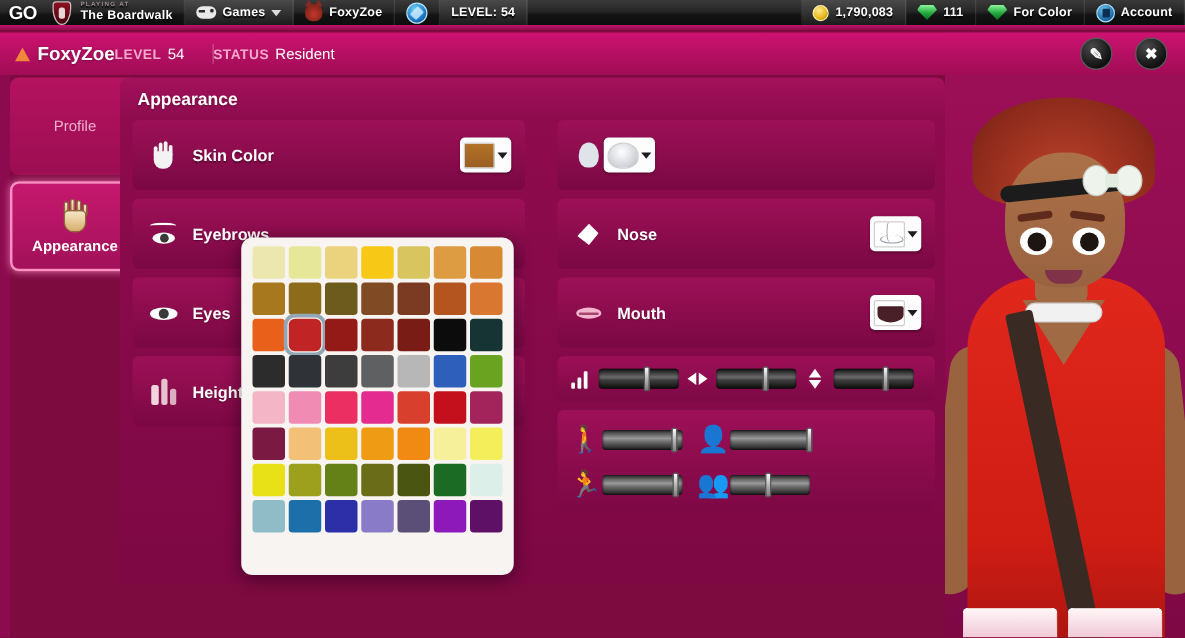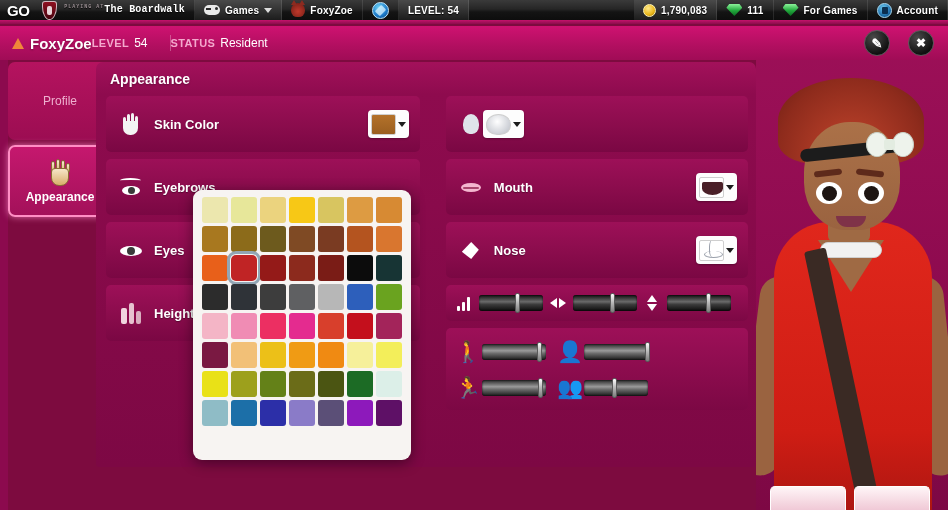--- a/index.html
+++ b/index.html
@@ -32,21 +32,21 @@
   }
   .nav-cell.dark-pill{
     background:linear-gradient(to bottom,#4a4a4a,#1c1c1c);
   }
   #go-logo{
     font-size:15px; font-weight:bold; color:#fff;
     padding:0 4px 0 7px; border-right:none;
     text-shadow:0 1px 2px #000;
     letter-spacing:-.5px;
   }
-  .boardwalk-wrap{ display:flex; flex-direction:row; justify-content:space-between; line-height:1;font-family:Liberation Mono, monospace; }
+  .boardwalk-wrap{ display:flex; flex-direction:column; justify-content:space-between; line-height:1; }
   .playing-at{ font-size:5px; color:#9b8f93; letter-spacing:1px; margin-bottom:1px;}
   .boardwalk-name{ font-size:10px; font-weight:bold; color:#fff; }
   .shield-red{
     width:15px; height:19px; flex:none;
     background:linear-gradient(to bottom,#8e1020,#4a0510);
     border:1px solid #d0b9bf;
     border-radius:3px 3px 50% 50%/3px 3px 70% 70%;
     position:relative; margin-right:2px;
   }
   .shield-red::after{
@@ -366,21 +366,21 @@
   <div class="nav-cell dark-pill">
     <div class="coin-ic"></div>
     <span>1,790,083</span>
   </div>
   <div class="nav-cell">
     <div class="gem-green"></div>
     <span>111</span>
   </div>
   <div class="nav-cell">
     <div class="gem-green"></div>
-    <span>For Games</span>
+    <span>For Color</span>
   </div>
   <div class="nav-cell">
     <div class="acct-ic"></div>
     <span>Account</span>
   </div>
 </div>
 
 <div id="userbar">
   <div class="tri-orange"></div>
   <div id="username">FoxyZoe</div>
@@ -475,37 +475,37 @@
         <span class="ric ic-head">
             <i class="hd"></i>
           </span>
         <span class="thumb-dd">
           <span class="thumb-box t-head"></span>
           <span class="dd-caret"></span>
         </span>
       </div>
 
       <div class="opt-row">
+        <span class="ric ic-nose">
+            <i class="ns"></i>
+          </span>
+        <span class="opt-label">Nose</span>
+        <span class="thumb-dd">
+          <span class="thumb-box t-nose"></span>
+          <span class="dd-caret"></span>
+        </span>
+      </div>
+
+      <div class="opt-row">
         <span class="ric ic-mouth">
             <i class="mt"></i>
           </span>
         <span class="opt-label">Mouth</span>
         <span class="thumb-dd">
           <span class="thumb-box t-mouth"></span>
-          <span class="dd-caret"></span>
-        </span>
-      </div>
-
-      <div class="opt-row">
-        <span class="ric ic-nose">
-            <i class="ns"></i>
-          </span>
-        <span class="opt-label">Nose</span>
-        <span class="thumb-dd">
-          <span class="thumb-box t-nose"></span>
           <span class="dd-caret"></span>
         </span>
       </div>
 
       <div class="slider-block">
         <span class="sl-unit">
           <span class="sic sic-bars">
             <span class="b1"></span>
               <span class="b2"></span>
               <span class="b3"></span>

